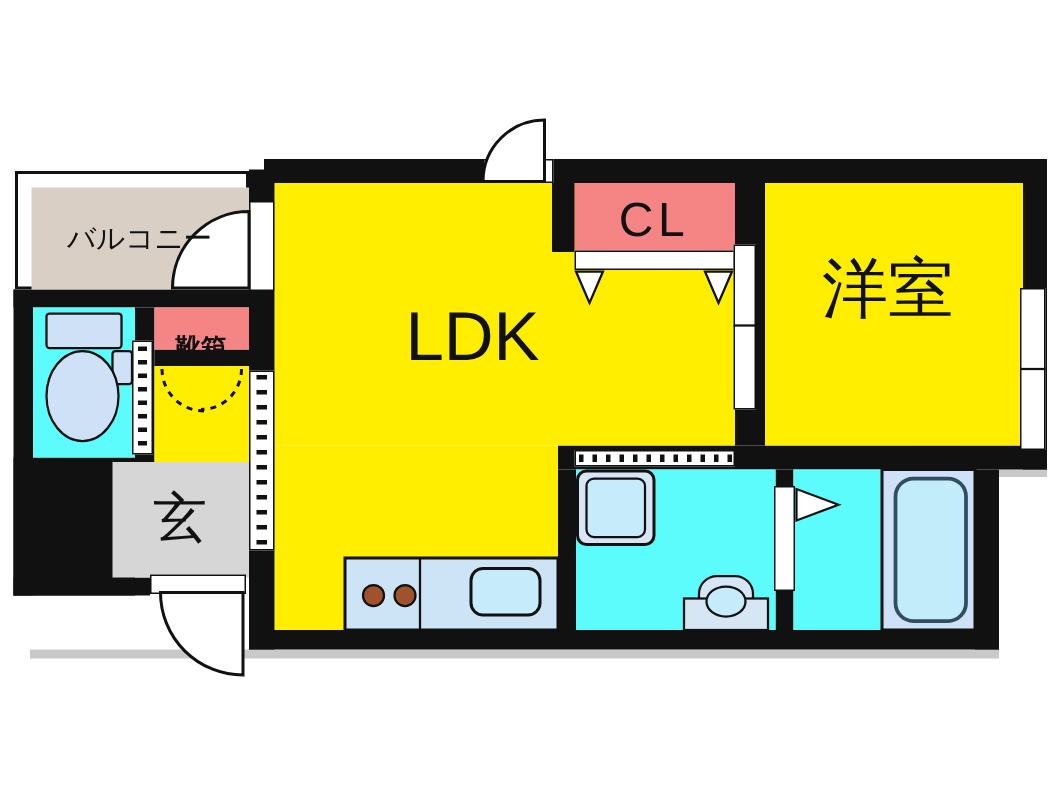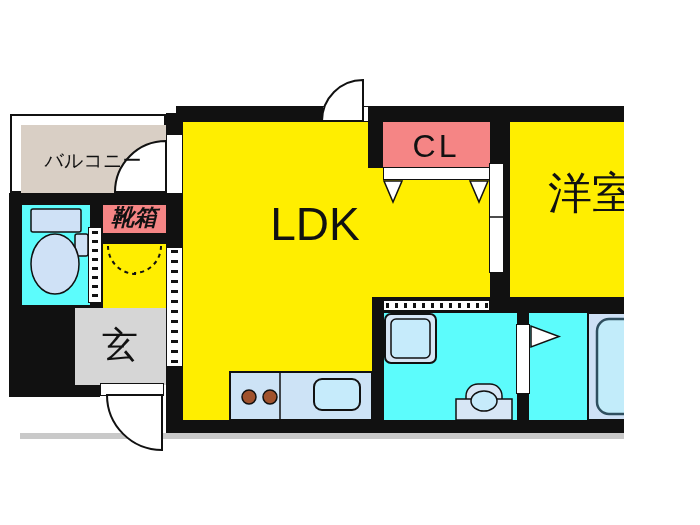--- a/index.html
+++ b/index.html
@@ -1,16 +1,16 @@
 <!DOCTYPE html>
 <html><head>
 <meta charset="utf-8">
 <style>
   html,body{margin:0;padding:0;background:#fff;}
-  .plan{position:relative;width:624px;height:525px;background:#ffffff;overflow:hidden;
+  .plan{position:relative;width:700px;height:525px;background:#ffffff;overflow:hidden;
         font-family:"Liberation Sans","DejaVu Sans",sans-serif;}
   .wall{position:absolute;background:#111;}
   .room{position:absolute;}
   .strip{position:absolute;background:#fff;border:1.5px solid #111;box-sizing:border-box;}
   .lbl{position:absolute;color:#111;transform:translate(-50%,-50%);white-space:nowrap;
        font-weight:500;line-height:1;}
   .svg-overlay{position:absolute;left:0;top:0;pointer-events:none;}
   
   .c-yellow{background:#ffee00;}
   .c-red{background:#f58585;}
@@ -107,19 +107,19 @@
 
     <rect x="466" y="384" width="36" height="32" rx="12" fill="#d7e6f5" stroke="#111" stroke-width="1.5"></rect>
     <rect x="456" y="399" width="56" height="21" fill="#d7e6f5" stroke="#111" stroke-width="1.5"></rect>
     <ellipse cx="484" cy="401" rx="13" ry="10" fill="#c6ebfb" stroke="#111" stroke-width="1.5"></ellipse>
 
     <rect x="588" y="313" width="62" height="107" fill="#cfe1f6" stroke="#111" stroke-width="2"></rect>
     <rect x="597" y="319" width="47" height="95" rx="12" fill="#c2ecfa" stroke="#2f4f5f" stroke-width="2.5"></rect>
   </svg>
 
   <div class="lbl" style="left:93px;top:160px;font-size:19px;">バルコニー</div>
-  <div class="lbl" style="left:134px;top:217px;font-size:23px;font-weight:600;font-style:italic;">靴箱</div>
+  <div class="lbl" style="left:134px;top:232px;font-size:17px;font-weight:600;">靴箱</div>
   <div class="lbl" style="left:315px;top:224px;font-size:46px;">LDK</div>
   <div class="lbl" style="left:436px;top:146px;font-size:32px;letter-spacing:3px;">CL</div>
   <div class="lbl" style="left:592px;top:193px;font-size:44px;">洋室</div>
   <div class="lbl" style="left:120px;top:345px;font-size:36px;">玄</div>
 
 </div>
 
 </body></html>

